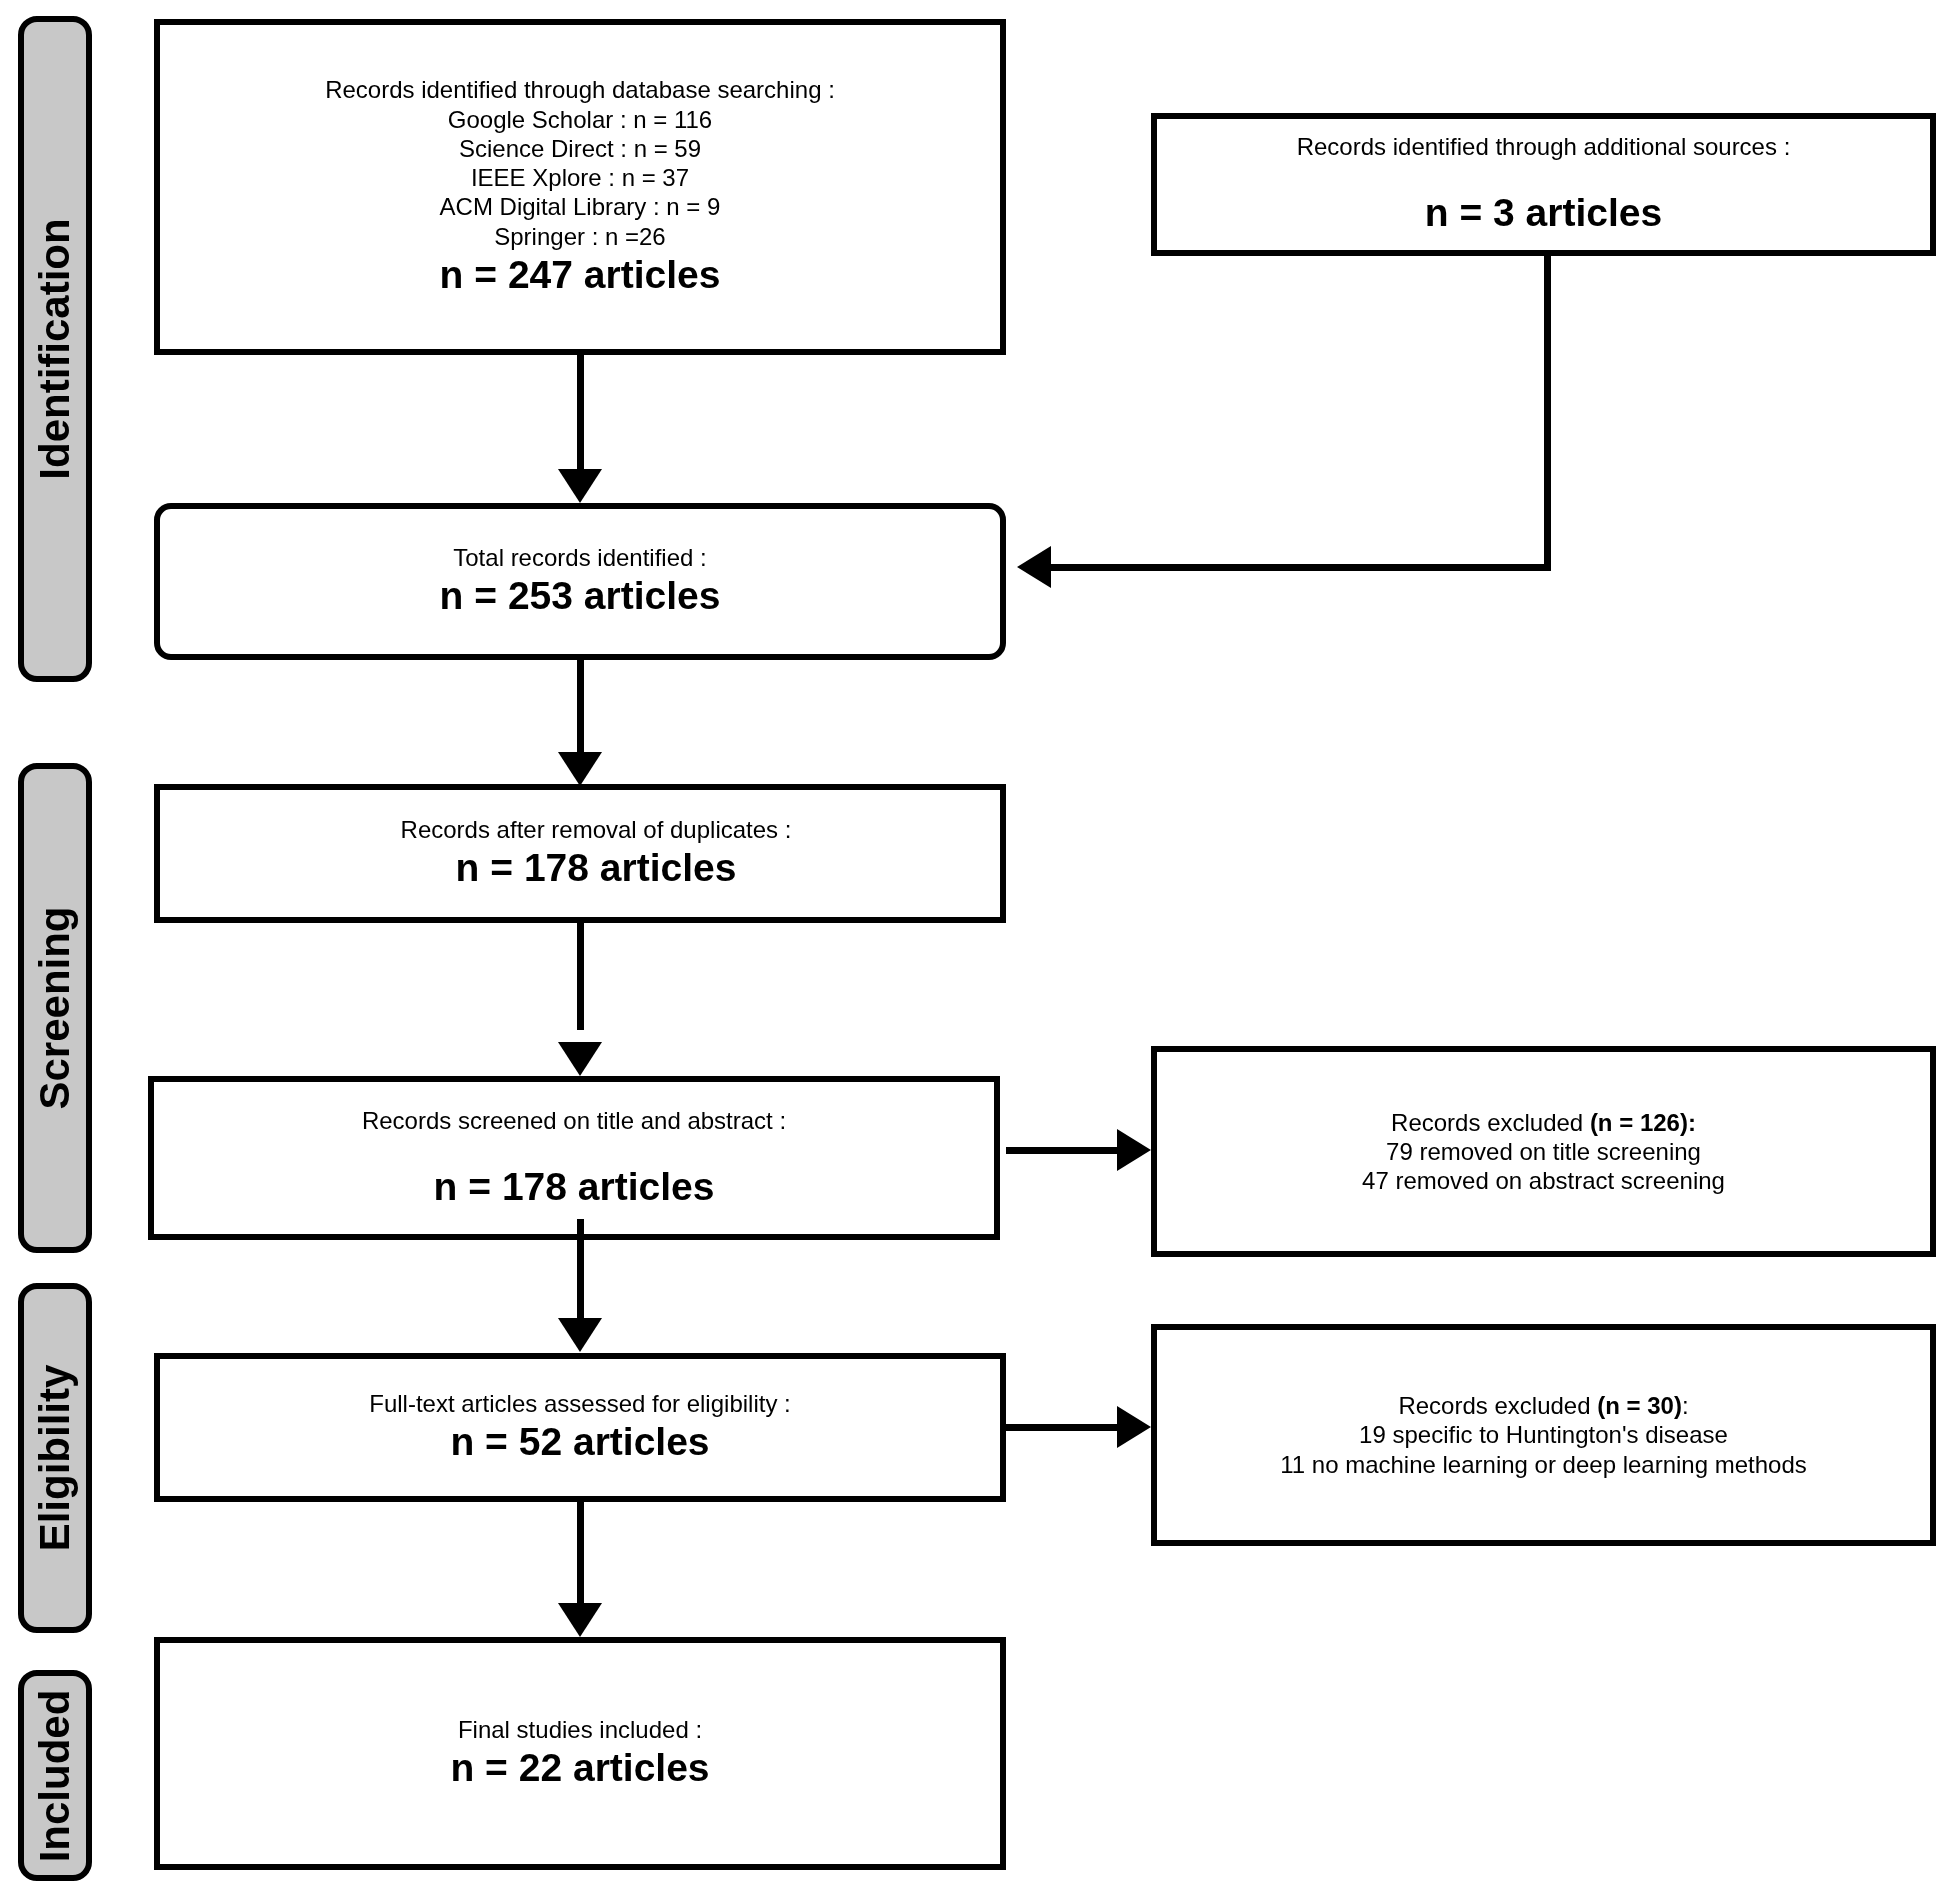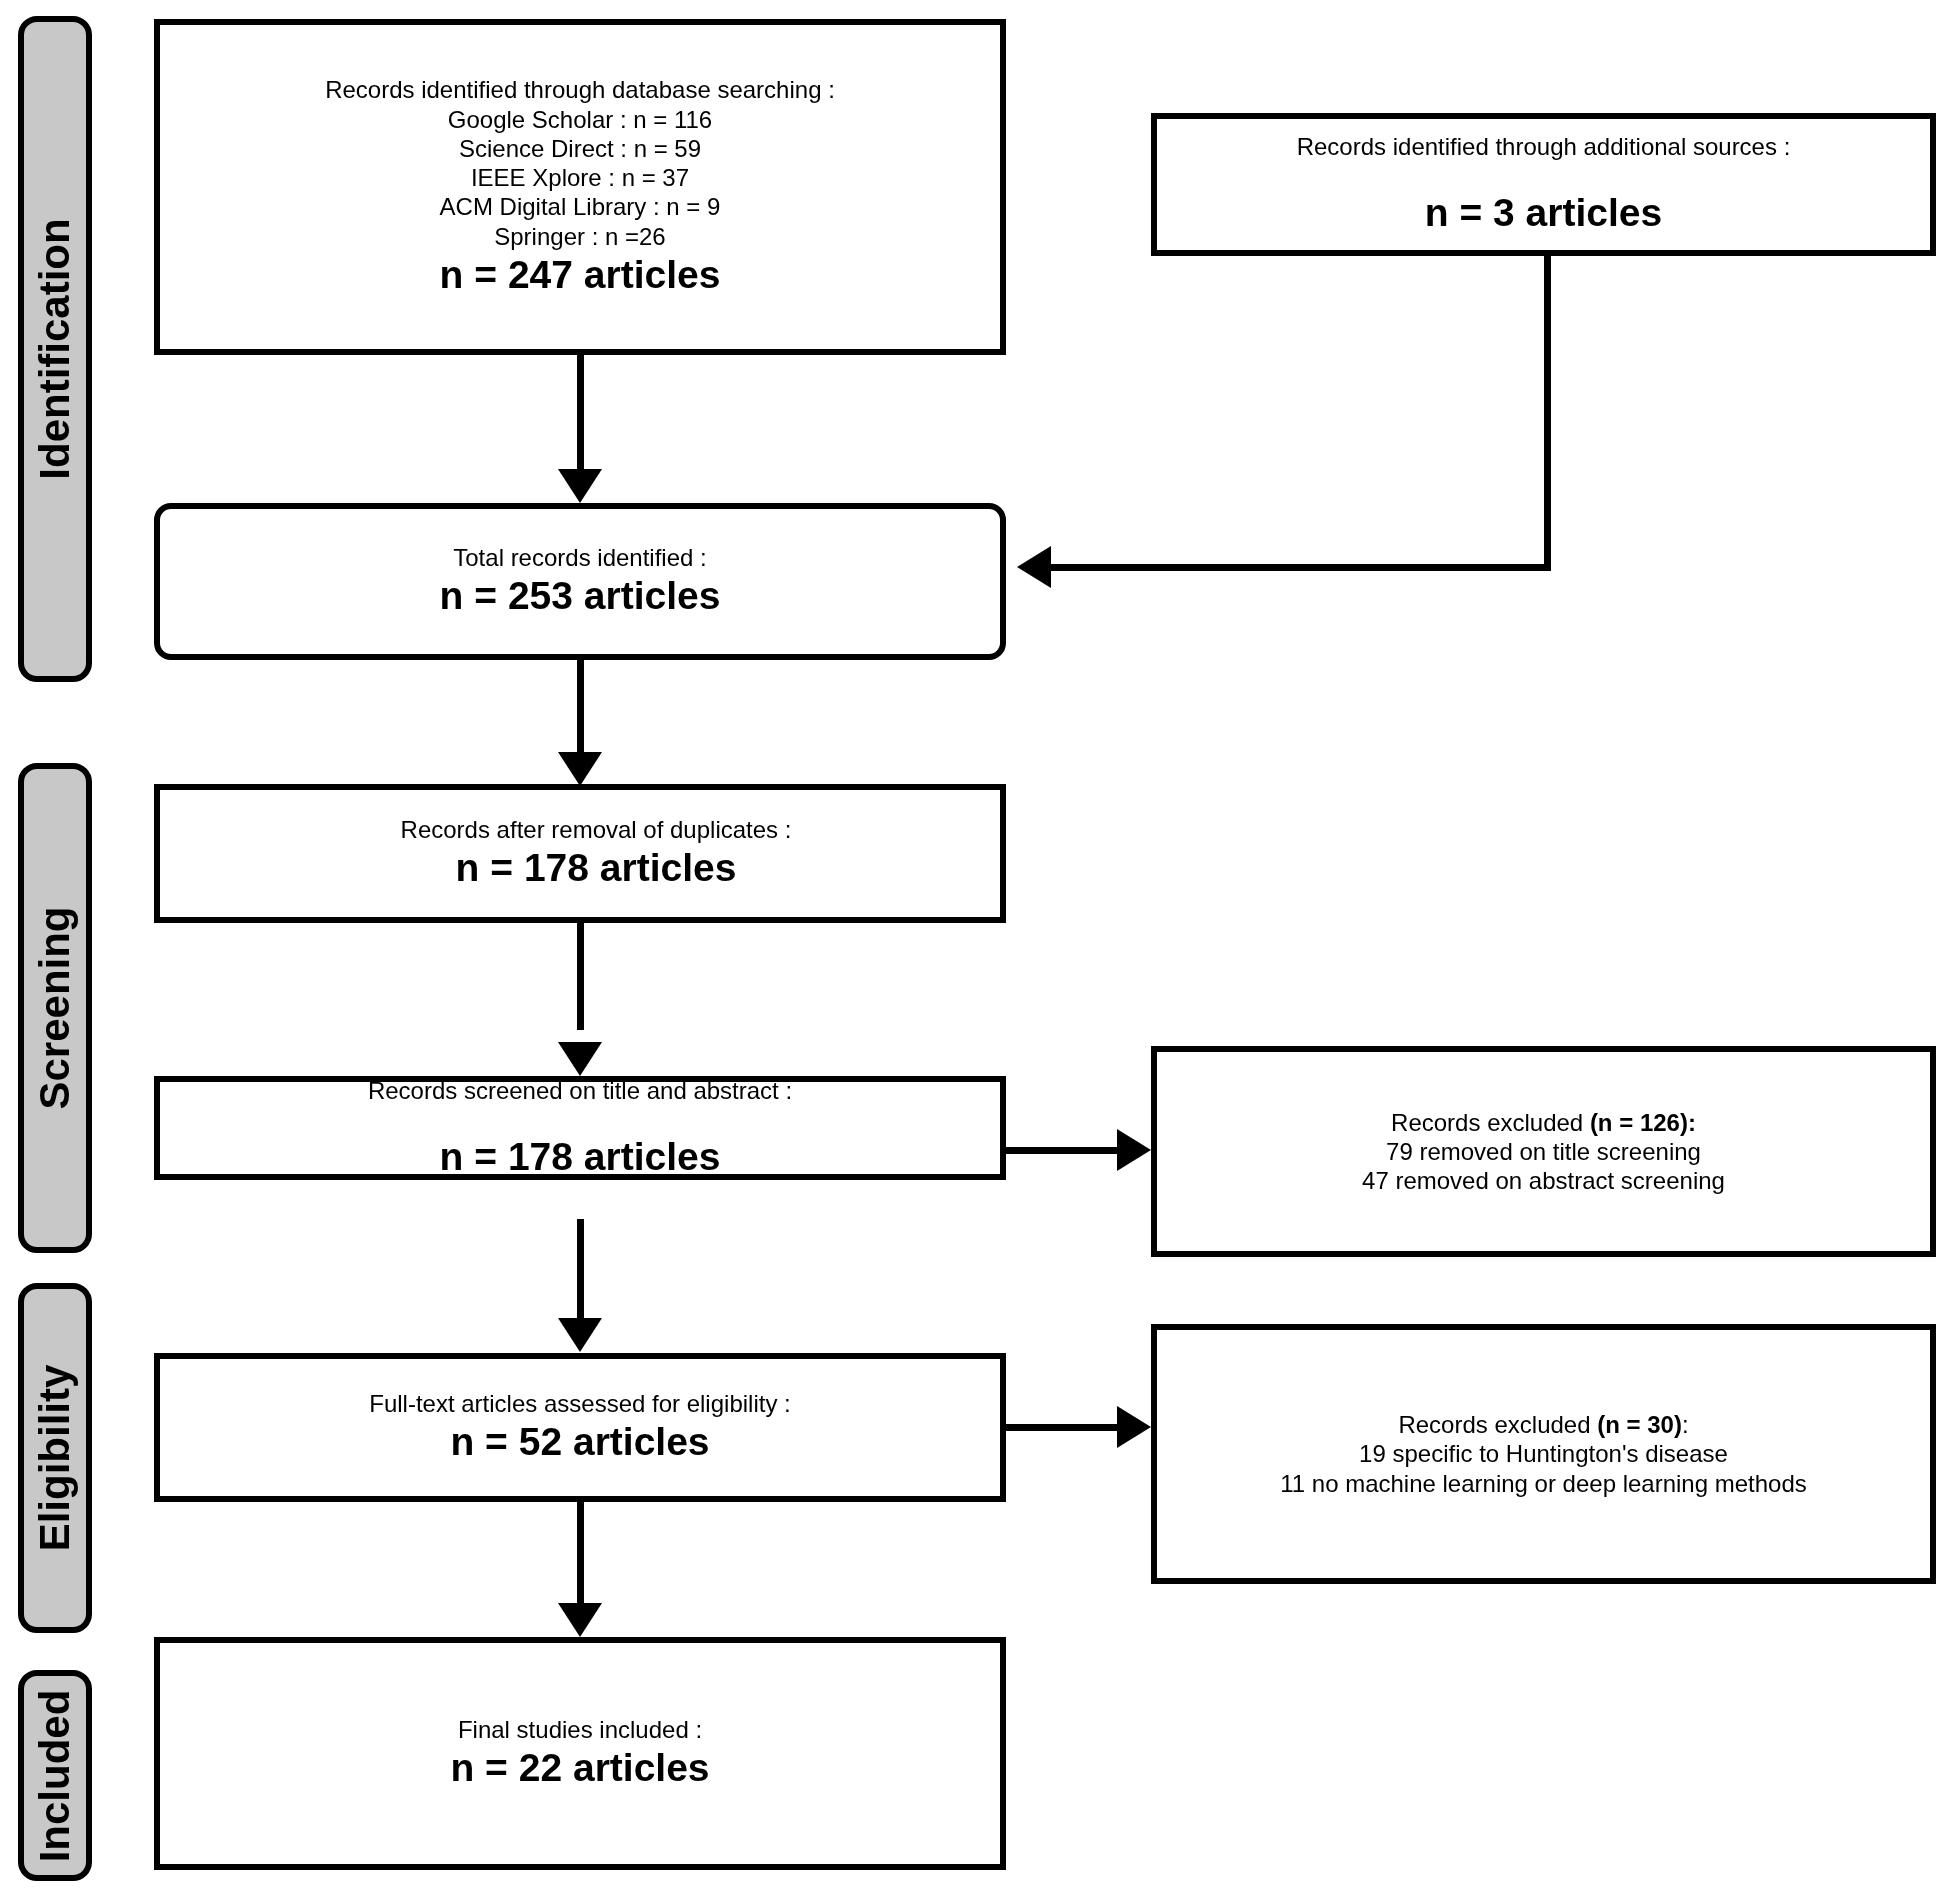--- a/index.html
+++ b/index.html
@@ -108,37 +108,37 @@
   <div class="box" style="left:154px;top:503px;width:852px;height:157px;border-radius:17px;">
     <span class="ln">Total records identified :</span>
     <span class="ln strong">n = 253 articles</span>
   </div>
 
   <div class="box" style="left:154px;top:784px;width:852px;height:139px;padding-left:32px;">
     <span class="ln">Records after removal of duplicates :</span>
     <span class="ln strong">n = 178 articles</span>
   </div>
 
-  <div class="box" style="left:154px;top:1076px;width:852px;height:104px;gap:28px;">
+  <div class="box" style="left:148px;top:1076px;width:852px;height:164px;gap:28px;">
     <span class="ln">Records screened on title and abstract :</span>
     <span class="ln strong">n = 178 articles</span>
   </div>
 
   <div class="box" style="left:1151px;top:1046px;width:785px;height:211px;">
     <span class="ln"><span>Records excluded </span><span class="inl-b">(n = 126):</span></span>
     <span class="ln">79 removed on title screening</span>
     <span class="ln">47 removed on abstract screening</span>
   </div>
 
   <div class="box" style="left:154px;top:1353px;width:852px;height:149px;">
     <span class="ln">Full-text articles assessed for eligibility :</span>
     <span class="ln strong">n = 52 articles</span>
   </div>
 
-  <div class="box" style="left:1151px;top:1324px;width:785px;height:260px;padding:0 29px;">
+  <div class="box" style="left:1151px;top:1324px;width:785px;height:222px;padding:0 29px;">
     <span class="ln"><span>Records excluded </span><span class="inl-b">(n = 30)</span><span>:</span></span>
     <span class="ln">19 specific to Huntington's disease</span>
     <span class="ln wrap">11 no machine learning or deep learning methods</span>
   </div>
 
   <div class="box" style="left:154px;top:1637px;width:852px;height:233px;">
     <span class="ln">Final studies included :</span>
     <span class="ln strong">n = 22 articles</span>
   </div>
 

